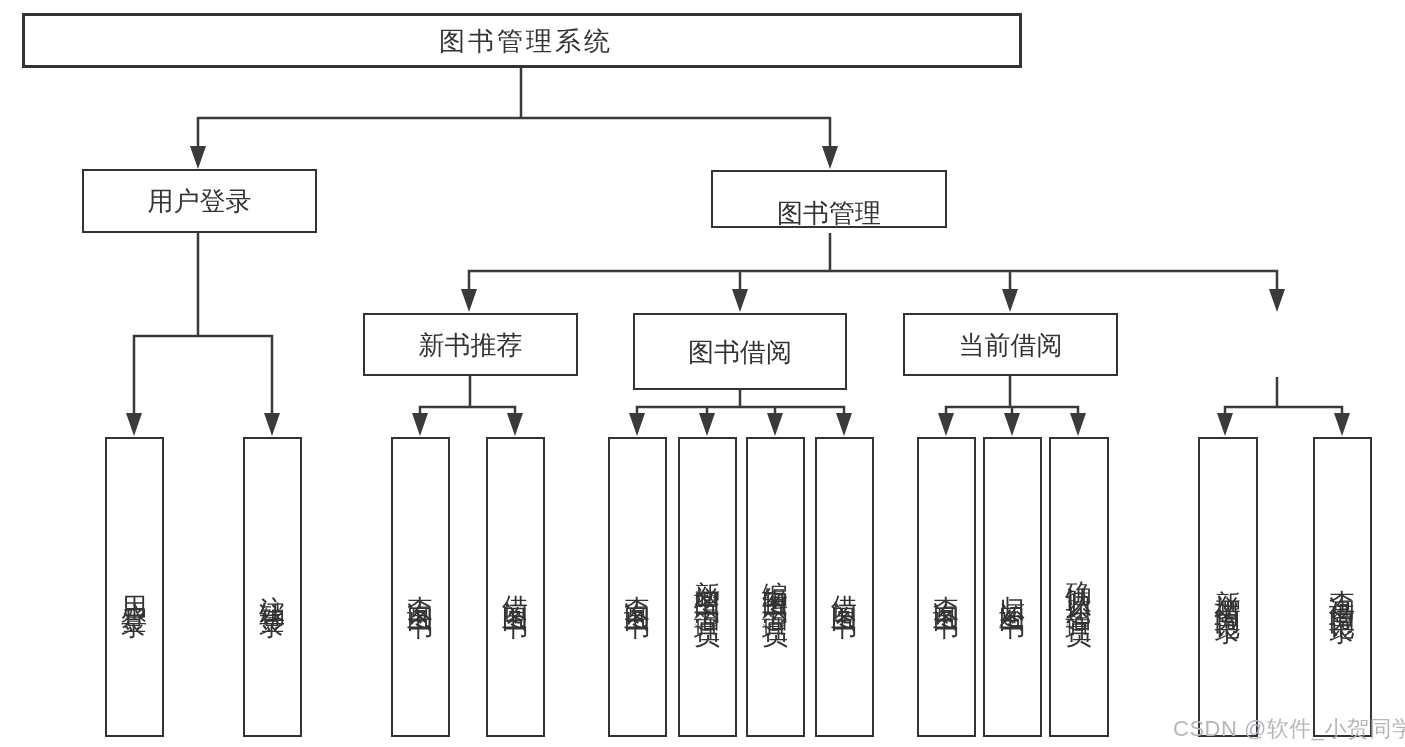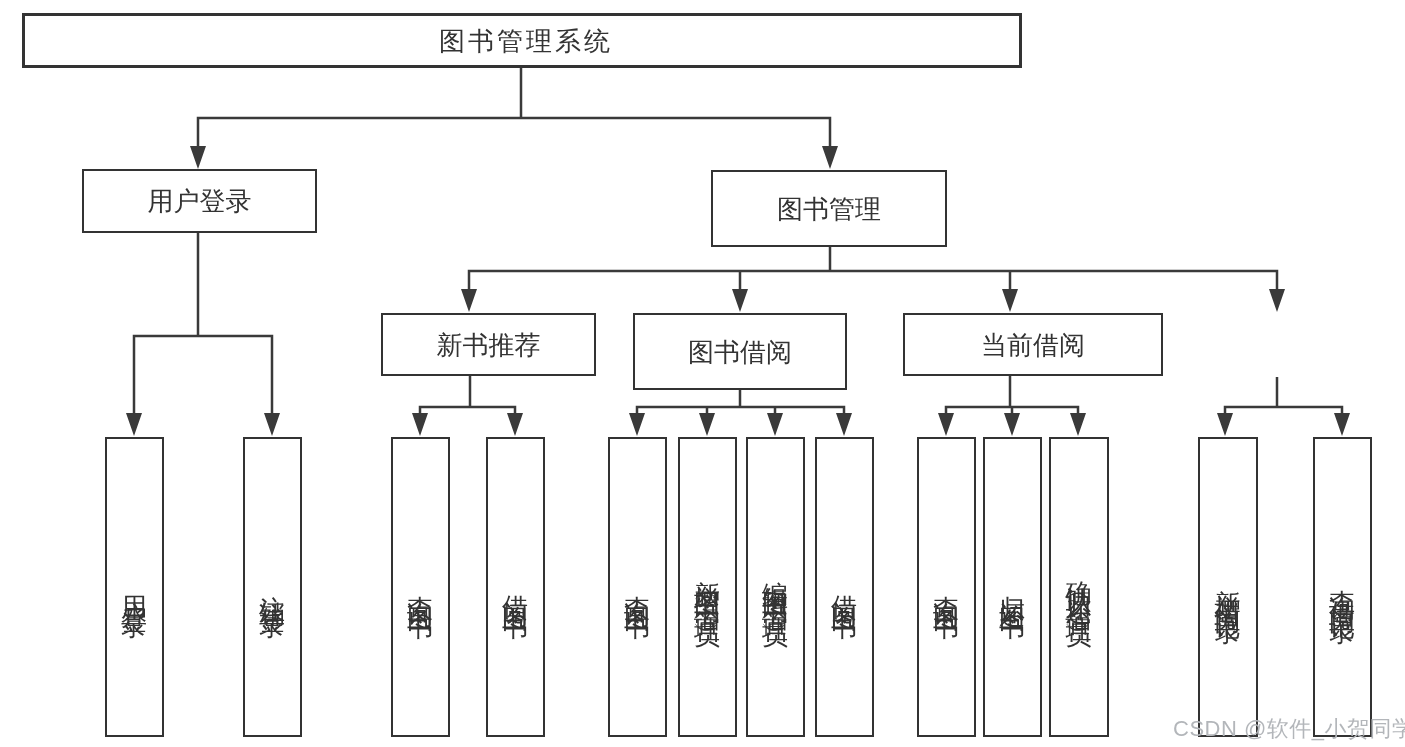--- a/index.html
+++ b/index.html
@@ -72,31 +72,31 @@
       M1217 413 h16 l-8 23 z M1334 413 h16 l-8 23 z"></path>
   </svg>
 
   <div class="box root" style="left:22px; top:13px; width:1000px; height:55px;padding-left:8px;">
     <span>图书管理系统</span>
   </div>
 
   <div class="box" style="left:82px; top:169px; width:235px; height:64px;">
     <span>用户登录</span>
   </div>
-  <div class="box" style="left:711px; top:170px; width:236px; height:77px;">
+  <div class="box" style="left:711px; top:170px; width:236px; height:58px;align-items:flex-end;">
     <span>图书管理</span>
   </div>
 
-  <div class="box" style="left:381px; top:313px; width:215px; height:63px;">
+  <div class="box" style="left:363px; top:313px; width:215px; height:63px;">
     <span>新书推荐</span>
   </div>
   <div class="box" style="left:633px; top:313px; width:214px; height:77px;">
     <span>图书借阅</span>
   </div>
-  <div class="box" style="left:903px; top:313px; width:260px; height:63px;">
+  <div class="box" style="left:903px; top:313px; width:215px; height:63px;">
     <span>当前借阅</span>
   </div>
 
   <div class="box leaf" style="left:105px; top:437px; width:59px; height:300px;">
     <span>用户登录</span>
   </div>
   <div class="box leaf" style="left:243px; top:437px; width:59px; height:300px;">
     <span>注销登录</span>
   </div>
 

